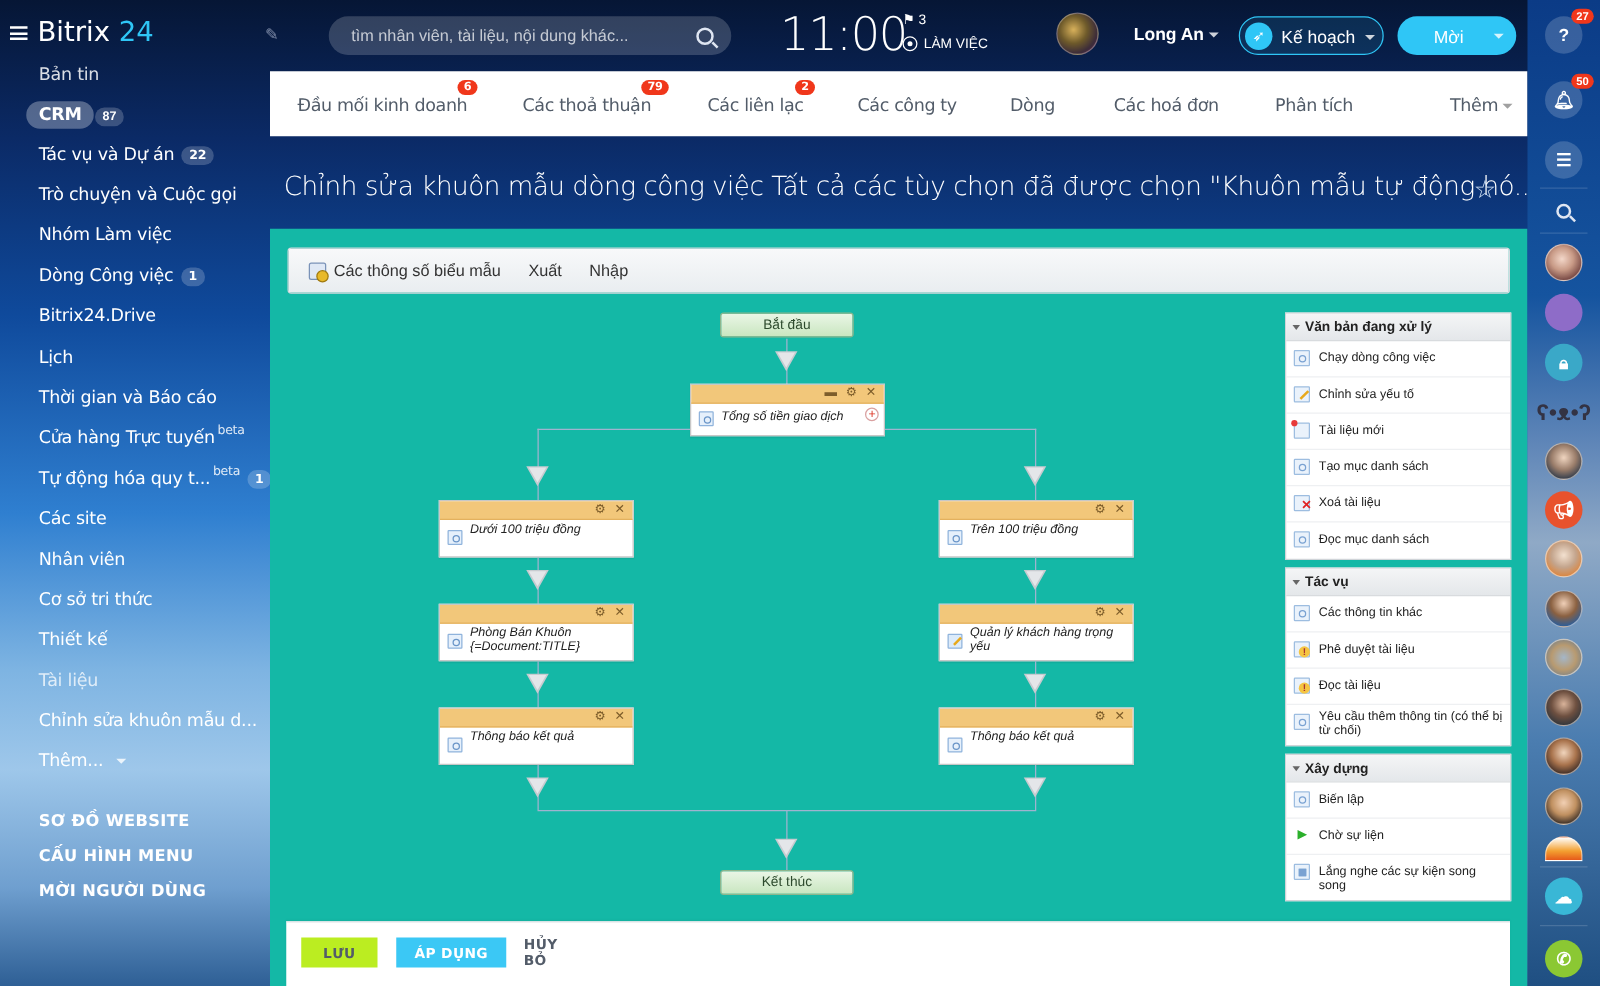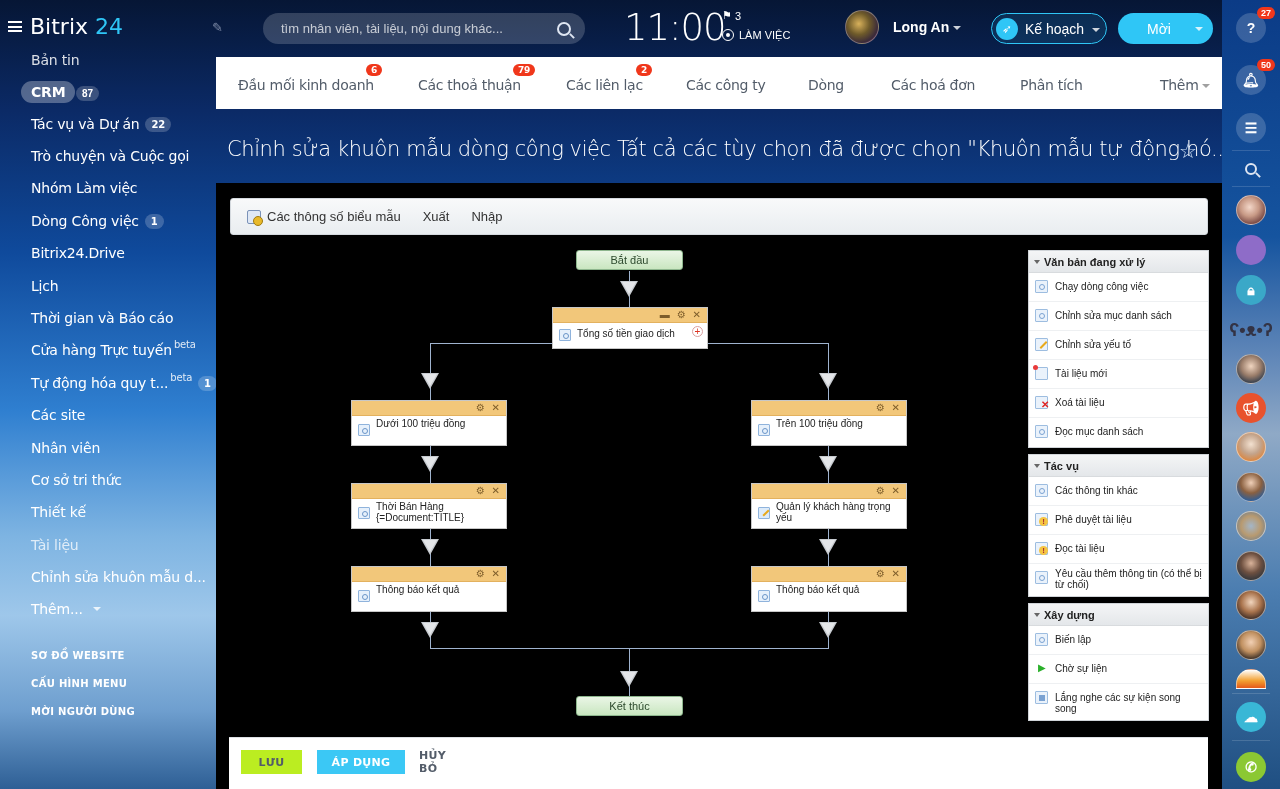--- a/index.html
+++ b/index.html
@@ -21,68 +21,68 @@
   .search input { flex: 1; border: 0; background: transparent; color: #fff; font-size: 13px; outline: none; font-family: "Liberation Sans", sans-serif; }
   .search input::placeholder { color: rgba(255,255,255,0.72); }
   .search-icon { width: 14px; height: 14px; border: 2px solid #dfe6f2; border-radius: 50%; position: relative; }
   .search-icon::after { content: ""; position: absolute; width: 2px; height: 6px; background: #dfe6f2; right: -4px; bottom: -5px; transform: rotate(-45deg); }
   .clock { position: absolute; left: 624px; top: 6px; color: #fff; font-size: 37px; font-weight: 300; font-family: "DejaVu Sans", sans-serif; letter-spacing: -1px; }
   .clock-meta { position: absolute; left: 722px; top: 9px; color: #fff; font-size: 11px; }
   .clock-meta .flag { display: flex; align-items: center; gap: 3px; }
   .clock-meta .status { display: flex; align-items: center; gap: 5px; margin-top: 7px; }
   .rec-dot { width: 12px; height: 12px; border: 1.5px solid #fff; border-radius: 50%; display: inline-flex; align-items: center; justify-content: center; }
   .rec-dot::after { content: ""; width: 4px; height: 4px; background: #fff; border-radius: 50%; }
-  .user { position: absolute; left: 845px; top: 10px; display: flex; align-items: center; gap: 14px; color: #fff; font-weight: bold; font-size: 14px; }
+  .user { position: absolute; left: 845px; top: 10px; display: flex; align-items: center; gap: 28px; color: #fff; font-weight: bold; font-size: 14px; }
   .avatar-main { width: 34px; height: 34px; border-radius: 50%; background: radial-gradient(circle at 40% 40%, #d8b15b 0%, #6e5a2a 40%, #3b2b3a 70%, #7a2e5a 100%); border: 1px solid rgba(255,255,255,0.3); }
   .caret { display: inline-block; width: 0; height: 0; border-left: 4px solid transparent; border-right: 4px solid transparent; border-top: 4px solid currentColor; margin-left: 4px; vertical-align: middle; opacity: .8; }
   .plan-btn { position: absolute; left: 991px; top: 13px; width: 116px; height: 31px; border: 1px solid #2fc6f6; border-radius: 16px; background: rgba(47,198,246,0.12); display: flex; align-items: center; padding-left: 4px; color: #fff; font-size: 14px; gap: 7px; }
   .rocket { width: 22px; height: 22px; border-radius: 50%; background: #2fc6f6; display: flex; align-items: center; justify-content: center; color: #fff; font-size: 12px; }
   .invite-btn { position: absolute; left: 1118px; top: 13px; width: 95px; height: 31px; border-radius: 16px; background: #2fc6f6; color: #fff; font-size: 14px; display: flex; align-items: center; padding-left: 29px; gap: 20px; }
 
   
   .rail { position: absolute; left: 1222px; top: 0; width: 58px; height: 789px; background: linear-gradient(180deg, #0b3b86 0%, #15549f 30%, #5f86b8 45%, #8fa9c6 55%, #4b7db0 75%, #1f4f82 100%); }
   .rail-btn { position: absolute; left: 14px; width: 30px; height: 30px; border-radius: 50%; background: rgba(255,255,255,0.18); display: flex; align-items: center; justify-content: center; color: #fff; font-size: 14px; font-weight: bold; }
   .rail-badge { position: absolute; top: -6px; right: -9px; background: #f0371b; color: #fff; font-size: 9px; font-weight: bold; border-radius: 8px; padding: 1px 4px; }
   .rail-avatar { position: absolute; left: 14px; width: 30px; height: 30px; border-radius: 50%; border: 1px solid rgba(255,255,255,0.5); }
   .rail-sep { position: absolute; left: 10px; width: 38px; height: 1px; background: rgba(255,255,255,0.15); }
 
   
   .sidebar { position: absolute; left: 0; top: 50px; width: 215px; }
   .nav-item { position: absolute; left: 31px; color: #fff; font-size: 14px; white-space: nowrap; display: flex; align-items: center; gap: 6px; font-family: "DejaVu Sans", sans-serif; letter-spacing: -0.2px; }
   .nav-item.active { left: 21px; background: rgba(255,255,255,0.3); border-radius: 13px; padding: 3px 10px; font-weight: bold; align-items: center; }
   .nav-badge { background: rgba(255,255,255,0.2); border-radius: 9px; font-size: 10px; font-weight: bold; padding: 2px 6px; }
   .nav-sup { font-size: 10px; position: relative; top: -6px; margin-left: -4px; opacity: 0.85; }
-  .nav-footer { position: absolute; left: 31px; color: #fff; font-size: 10px; font-weight: bold; letter-spacing: 0.3px; font-family: "DejaVu Sans", sans-serif; }
+  .nav-footer { position: absolute; left: 31px; color: #fff; font-size: 13px; font-weight: bold; letter-spacing: 0.3px; font-family: "DejaVu Sans", sans-serif; }
 
   
   .crm-tabs { position: absolute; left: 216px; top: 57px; width: 1006px; height: 52px; background: #fff; display: flex; align-items: center; }
   .crm-tab { position: absolute; top: 20px; font-size: 14px; color: #525c69; white-space: nowrap; font-family: "DejaVu Sans", sans-serif; letter-spacing: -0.3px; }
   .crm-badge { position: absolute; top: -13px; background: #f0371b; color: #fff; font-size: 9px; border-radius: 8px; padding: 1px 5px; font-weight: bold; }
 
   .page-title { position: absolute; left: 227px; top: 137px; color: #fff; font-size: 21px; font-family: "DejaVu Sans", sans-serif; font-weight: 300; letter-spacing: -0.4px; white-space: nowrap; }
   .star { position: absolute; left: 1179px; top: 139px; color: #cfe0f5; font-size: 20px; }
 
   
-  .workspace { position: absolute; left: 216px; top: 183px; width: 1006px; height: 606px; background: #000000; }
+  .workspace { position: absolute; left: 216px; top: 183px; width: 1006px; height: 606px; background: #14b8a6; }
   .designer-toolbar { position: absolute; left: 14px; top: 15px; width: 978px; height: 37px; background: linear-gradient(180deg, #f8f9fa, #e9edf0); border: 1px solid #d4d9de; border-radius: 3px; display: flex; align-items: center; padding-left: 16px; gap: 22px; font-size: 13px; color: #333; }
   .tb-item { display: flex; align-items: center; gap: 6px; }
   .tb-icon { width: 14px; height: 14px; border: 1px solid #7a92b8; background: #dfe8f5; border-radius: 2px; position: relative; }
   .tb-icon::after { content: ""; position: absolute; width: 8px; height: 8px; background: #e8b92a; border-radius: 50%; right: -3px; bottom: -3px; border: 1px solid #a07a10; }
 
   .canvas { position: absolute; left: 0; top: 52px; width: 806px; height: 500px; }
   .line-v, .line-h { position: absolute; background: #9fb3cf; }
   .line-v { width: 1px; }
   .line-h { height: 1px; }
   .arrow { position: absolute; width: 0; height: 0; border-left: 9px solid transparent; border-right: 9px solid transparent; border-top: 16px solid #c7cbd0; }
   .arrow::after { content: ""; position: absolute; left: -7px; top: -15px; border-left: 7px solid transparent; border-right: 7px solid transparent; border-top: 12px solid #e4e6e9; }
   .term { position: absolute; width: 107px; height: 20px; border: 1px solid #8db68d; border-radius: 3px; background: linear-gradient(180deg, #eaf6e6, #c9e6c0); text-align: center; font-size: 11px; color: #2d4a2d; line-height: 18px; }
   .block { position: absolute; width: 156px; height: 46px; background: #fff; border: 1px solid #c7c7c7; box-shadow: 0 1px 1px rgba(0,0,0,0.08); }
   .block-head { height: 15px; background: #f2c77a; border-bottom: 1px solid #e3b15e; display: flex; justify-content: flex-end; align-items: center; gap: 7px; padding-right: 6px; }
   .bh-ic { font-size: 10px; color: #7d5d2a; line-height: 1; }
-  .block-body { position: relative; padding: 2px 6px 0 24px; font-size: 10px; color: #222; line-height: 11px; }
+  .block-body { position: relative; padding: 2px 6px 0 24px; font-size: 10px; color: #222; line-height: 11px; font-style: italic; }
   .blk-icon { position: absolute; left: 6px; top: 8px; width: 12px; height: 12px; border: 1px solid #8fb3dc; background: #e6f0fb; border-radius: 1px; }
   .blk-icon::after { content: ""; position: absolute; left: 3px; top: 3px; width: 4px; height: 4px; border: 1px solid #6a95c8; border-radius: 50%; }
   .blk-icon.edit { background: #dcebfa; }
   .blk-icon.edit::after { border: 0; width: 8px; height: 2px; background: #e8a91b; transform: rotate(-45deg); left: 3px; top: 4px; border-radius: 0; }
   .plus-ic { position: absolute; right: 4px; top: 3px; width: 11px; height: 11px; border-radius: 50%; border: 1px solid #d9a0a0; color: #d32; font-size: 10px; line-height: 9px; text-align: center; }
 
   
   .palette { position: absolute; left: 812px; top: 67px; width: 181px; }
   .pal-group { background: #fff; border: 1px solid #d0d4d8; margin-bottom: 6px; }
   .pal-head { height: 22px; background: linear-gradient(180deg, #f4f5f6, #e4e7ea); font-size: 11px; font-weight: bold; color: #222; display: flex; align-items: center; padding-left: 5px; gap: 4px; border-bottom: 1px solid #d8dbde; }
@@ -273,21 +273,21 @@
         </div>
       <div class="block-body"><span class="blk-icon"></span><span>Dưới 100 triệu đồng</span></div>
     </div>
     <div class="line-v" style="left:214px; top:211px; height:37px"></div>
     <div class="arrow" style="left:205px; top:221px"></div>
     <div class="block" style="left:135px; top:248px">
       <div class="block-head">
           <span class="bh-ic">⚙</span>
           <span class="bh-ic">✕</span>
         </div>
-      <div class="block-body"><span class="blk-icon"></span><span>Thời Bán Hàng {=Document:TITLE}</span></div>
+      <div class="block-body"><span class="blk-icon"></span><span>Phòng Bán Khuôn {=Document:TITLE}</span></div>
     </div>
     <div class="line-v" style="left:214px; top:294px; height:37px"></div>
     <div class="arrow" style="left:205px; top:304px"></div>
     <div class="block" style="left:135px; top:331px">
       <div class="block-head">
           <span class="bh-ic">⚙</span>
           <span class="bh-ic">✕</span>
         </div>
       <div class="block-body"><span class="blk-icon"></span><span>Thông báo kết quả</span></div>
     </div>
@@ -328,23 +328,23 @@
     <div class="term" style="left:360px; top:461px">Kết thúc</div>
   </div>
 
   <div class="palette">
     <div class="pal-group">
       <div class="pal-head">
           <span class="pal-tri"></span>
           <span>Văn bản đang xử lý</span>
         </div>
       <div class="pal-item"><span class="pal-ic"></span><span>Chạy dòng công việc</span></div>
-      <div class="pal-item"><span class="pal-ic"></span><span>Chỉnh sửa mục danh sách</span></div>
       <div class="pal-item"><span class="pal-ic edit"></span><span>Chỉnh sửa yếu tố</span></div>
       <div class="pal-item"><span class="pal-ic doc"></span><span>Tài liệu mới</span></div>
+      <div class="pal-item"><span class="pal-ic"></span><span>Tạo mục danh sách</span></div>
       <div class="pal-item"><span class="pal-ic del"></span><span>Xoá tài liệu</span></div>
       <div class="pal-item"><span class="pal-ic"></span><span>Đọc mục danh sách</span></div>
     </div>
     <div class="pal-group">
       <div class="pal-head">
           <span class="pal-tri"></span>
           <span>Tác vụ</span>
         </div>
       <div class="pal-item"><span class="pal-ic"></span><span>Các thông tin khác</span></div>
       <div class="pal-item"><span class="pal-ic warn"></span><span>Phê duyệt tài liệu</span></div>

